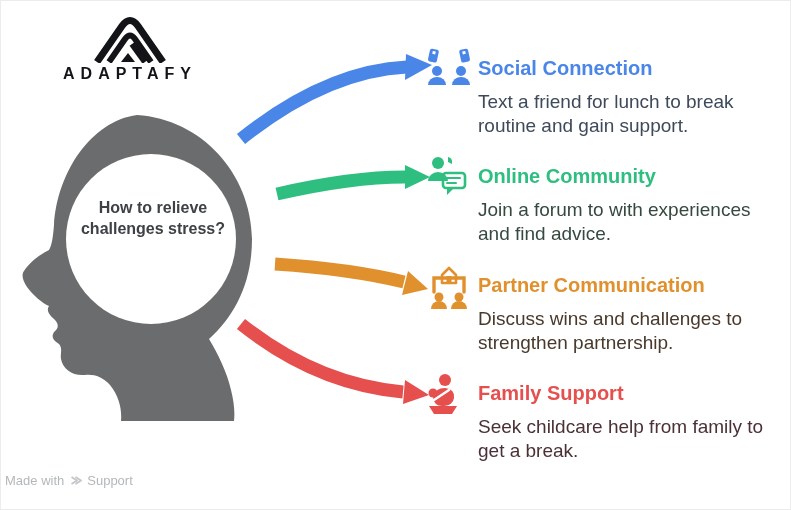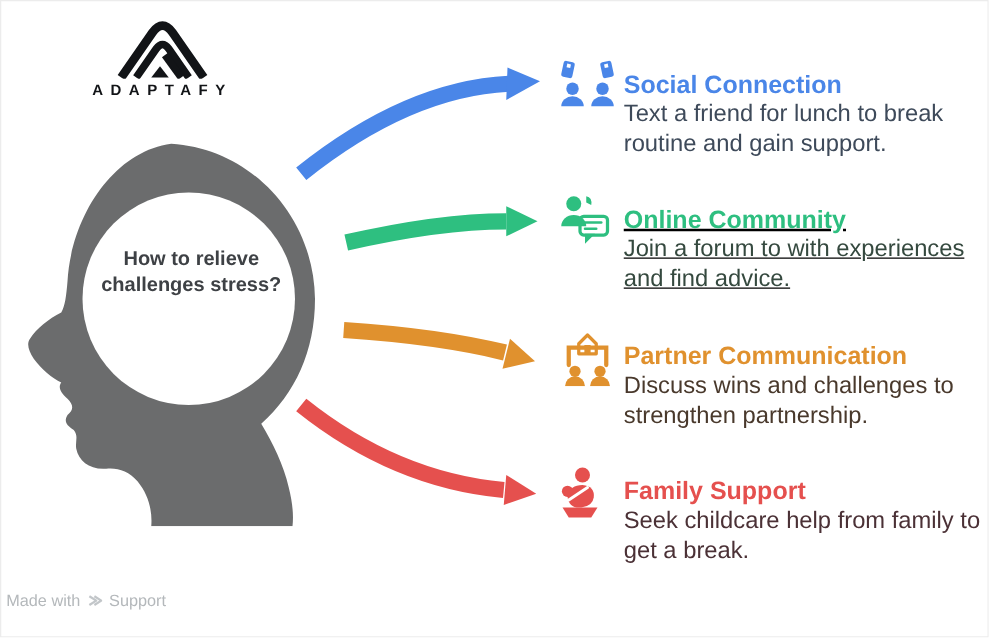--- a/index.html
+++ b/index.html
@@ -9,50 +9,50 @@
     position:relative; width:791px; height:510px;
     background:var(--background,#fff);
     border:1px solid var(--border,#ececec);
     overflow:hidden;
   }
 
   
   .brand { position:absolute; left:19px; top:10px; width:220px; text-align:center; }
   .brand-mark { display:block; margin:0 auto; }
   .brand-name {
-    margin-top:2px; font-size:12px; font-weight:800; letter-spacing:6px;
+    margin-top:2px; font-size:16px; font-weight:800; letter-spacing:6px;
     color:var(--logo,#121417); white-space:nowrap;
   }
 
   
   .head-svg { position:absolute; left:8px; top:112px; }
   .question {
     position:absolute; left:72px; top:196px; width:160px;
     text-align:center; font-size:16px; font-weight:bold; line-height:1.32;
     color:var(--question_text,#3e4145);
   }
 
   
   .arrows { position:absolute; left:0; top:0; }
   .arrow-body { fill:none; stroke-width:13px; stroke:var(--accent); }
   .arrow-head { fill:var(--accent); stroke:none; }
 
   
-  .item { position:absolute; left:446px; width:340px; }
+  .item { position:absolute; left:425px; width:340px; }
   .item-icon { position:absolute; left:0; top:-8px; }
   .item-icon .fill   { fill:var(--accent); }
   .item-icon .stroke { stroke:var(--accent); fill:none; }
   .item-icon .stroke-white { stroke:#fff; fill:none; }
   .item-body { margin-left:52px; width:288px; }
   .item-title {
     font-size:20px; font-weight:bold; line-height:24px; white-space:nowrap;
     color:var(--accent);
   }
   .item-desc {
-    font-size:19px; line-height:24px;
+    margin-top:10px; font-size:19px; line-height:24px;
     color:var(--desc,#3a3a3a);
   }
 
   
   .footer {
     position:absolute; left:4px; top:472px; display:flex; align-items:center;
     font-size:13px; color:var(--footer_text,#b4b8bb);
   }
   .footer .napkin-glyph { margin:0 5px; }
 </style>
@@ -128,21 +128,21 @@
       </g>
       <rect x="6" y="3" width="3" height="3" fill="#fff" transform="rotate(12 7 7)"></rect>
       <rect x="37" y="3" width="3" height="3" fill="#fff" transform="rotate(-12 39 7)"></rect>
     </svg>
     <div class="item-body">
       <div class="item-title">Social Connection</div>
       <div class="item-desc">Text a friend for lunch to break routine and gain support.</div>
     </div>
   </div>
 
-  <div class="item" style="top: 163px; text-decoration: underline; --accent: #2ebf80; --desc: #35493f;">
+  <div class="item" style="top: 163px; --accent: #2ebf80; --desc: #35493f;">
     <svg class="item-icon" width="44" height="42" viewBox="0 0 44 42">
       <g class="fill">
         <circle cx="12" cy="7" r="6"></circle>
         <path d="M2,25 a10,9 0 0 1 20,0 z"></path>
         <path d="M22,1 q5,1 4,7 l-4,-2 z"></path>
       </g>
       <rect x="17" y="17" width="22" height="15" rx="3" fill="#fff" class="stroke" stroke-width="2.6"></rect>
       <polygon class="fill" points="21,31 21,39 29,31"></polygon>
       <g class="stroke" stroke-width="2" stroke-linecap="round">
         <line x1="21" y1="22" x2="34" y2="22"></line>

